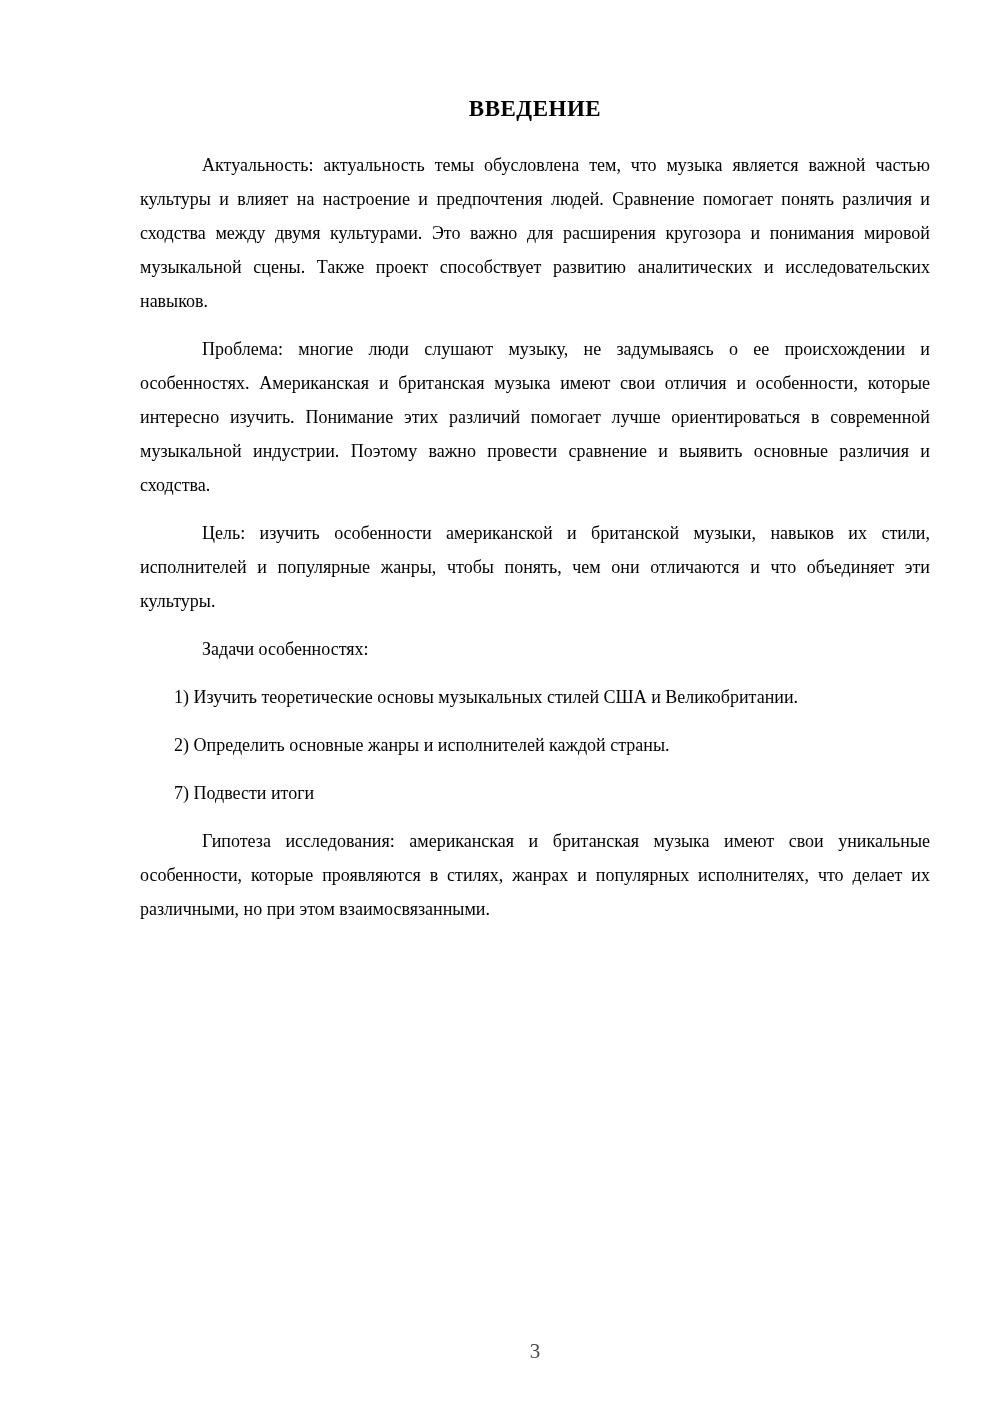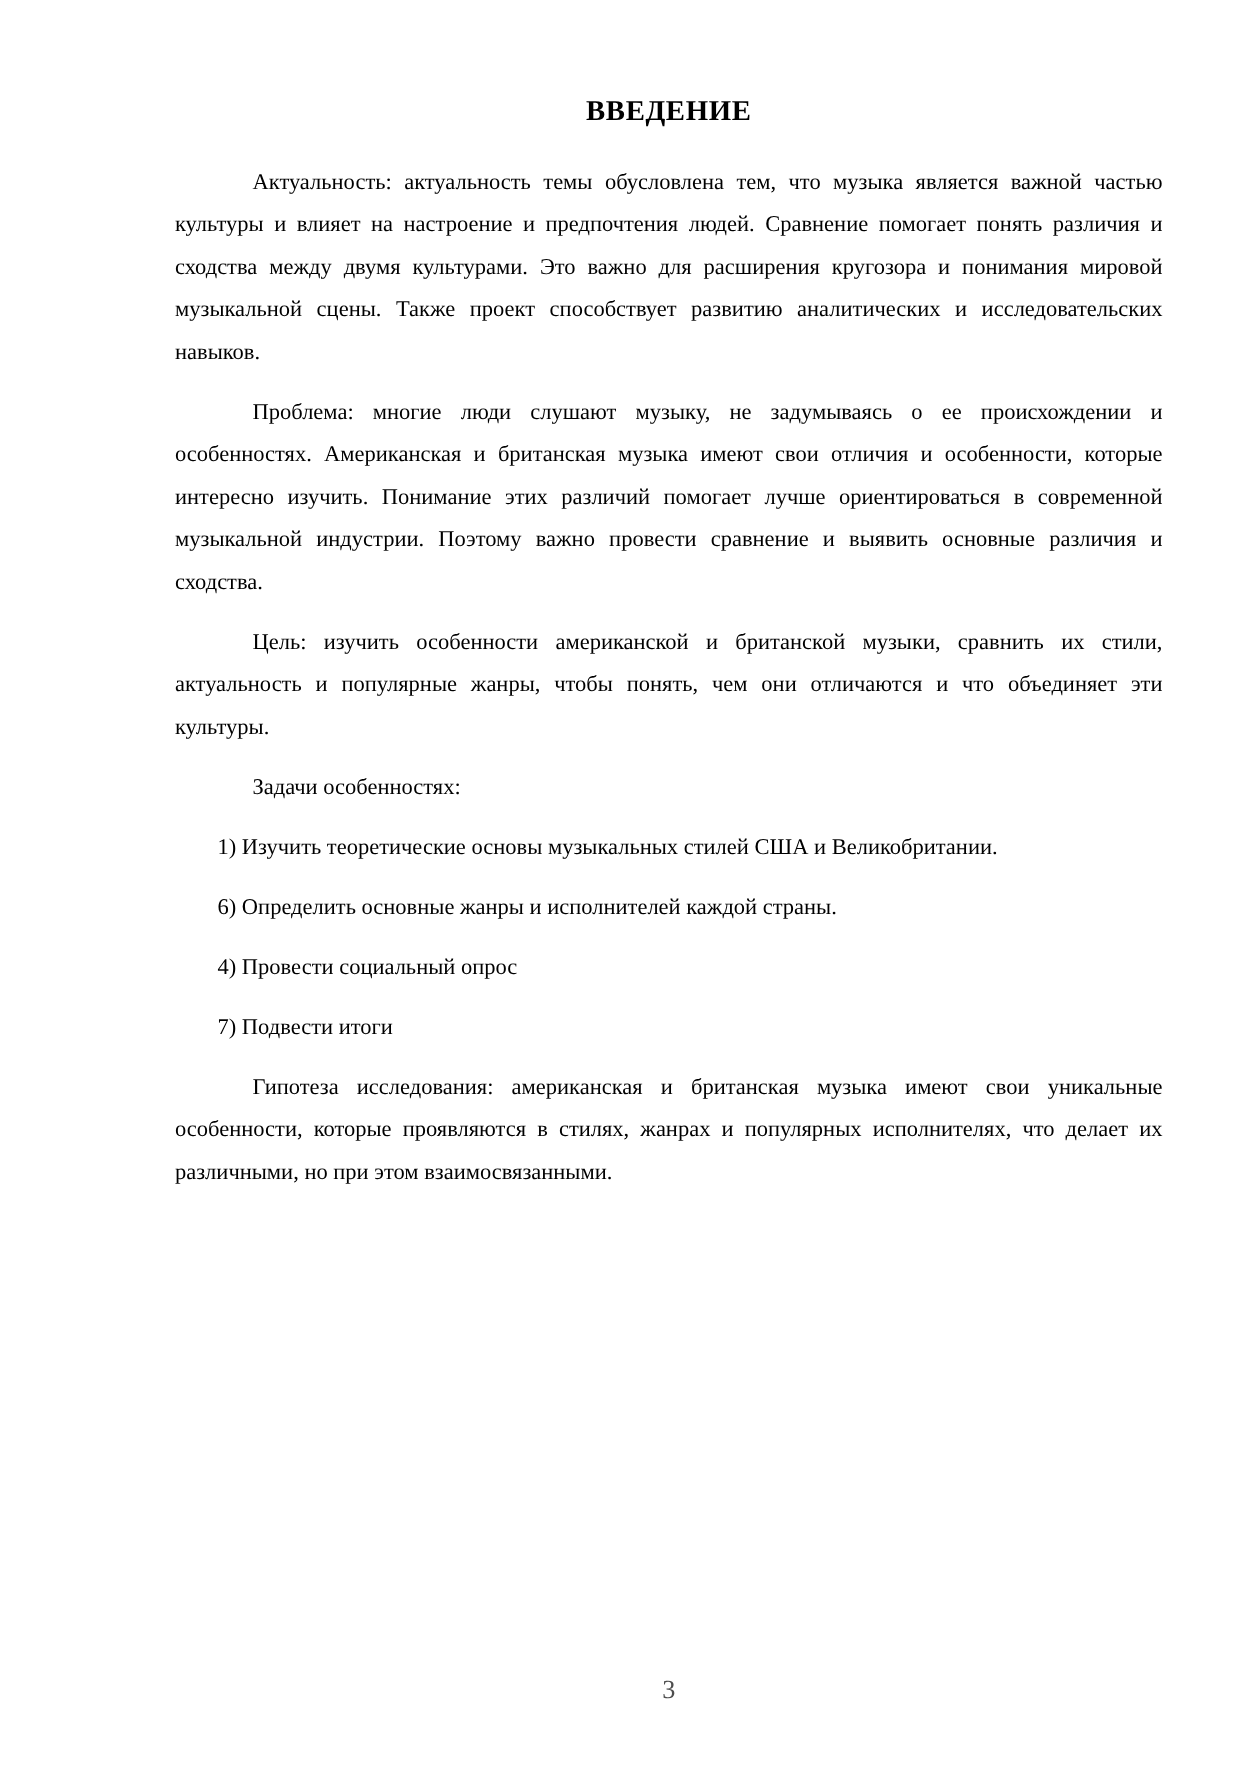--- a/index.html
+++ b/index.html
@@ -16,21 +16,21 @@
     padding: 70px 70px 0 140px;
     font-family: "Liberation Serif", "DejaVu Serif", serif;
     color: #000000;
     overflow: hidden;
   }
   .doc-title {
     font-size: 23px;
     line-height: 30px;
     font-weight: bold;
     text-align: center;
-    margin: 4px 0 24px 0;
+    margin: 24px 0 24px 0;
     letter-spacing: 0.5px;
   }
   .para {
     font-size: 18px;
     line-height: 34px;
     text-align: justify;
     text-indent: 62px;
     margin: 0 0 14px 0;
   }
   .list-item {
@@ -51,30 +51,29 @@
 <body>
 
 <div class="page">
 
   <h1 class="doc-title">ВВЕДЕНИЕ</h1>
 
   <p class="para">Актуальность: актуальность темы обусловлена тем, что музыка является важной частью культуры и влияет на настроение и предпочтения людей. Сравнение помогает понять различия и сходства между двумя культурами. Это важно для расширения кругозора и понимания мировой музыкальной сцены. Также проект способствует развитию аналитических и исследовательских навыков.</p>
 
   <p class="para">Проблема: многие люди слушают музыку, не задумываясь о ее происхождении и особенностях. Американская и британская музыка имеют свои отличия и особенности, которые интересно изучить. Понимание этих различий помогает лучше ориентироваться в современной музыкальной индустрии. Поэтому важно провести сравнение и выявить основные различия и сходства.</p>
 
-  <p class="para">Цель: изучить особенности американской и британской музыки, сравнить их стили, актуальность и популярные жанры, чтобы понять, чем они отличаются и что объединяет эти культуры.</p>
+  <p class="para">Цель: изучить особенности американской и британской музыки, навыков их стили, исполнителей и популярные жанры, чтобы понять, чем они отличаются и что объединяет эти культуры.</p>
 
   <p class="para">Задачи особенностях:</p>
 
   <p class="para list-item">1) Изучить теоретические основы музыкальных стилей США и Великобритании.</p>
 
 
-  <p class="para list-item">6) Определить основные жанры и исполнителей каждой страны.</p>
+  <p class="para list-item">2) Определить основные жанры и исполнителей каждой страны.</p>
 
-  <p class="para list-item">4) Провести социальный опрос</p>
 
   <p class="para list-item">7) Подвести итоги</p>
 
 
 
   <p class="para">Гипотеза исследования: американская и британская музыка имеют свои уникальные особенности, которые проявляются в стилях, жанрах и популярных исполнителях, что делает их различными, но при этом взаимосвязанными.</p>
 
   <div class="page-number">3</div>
 
 </div>

